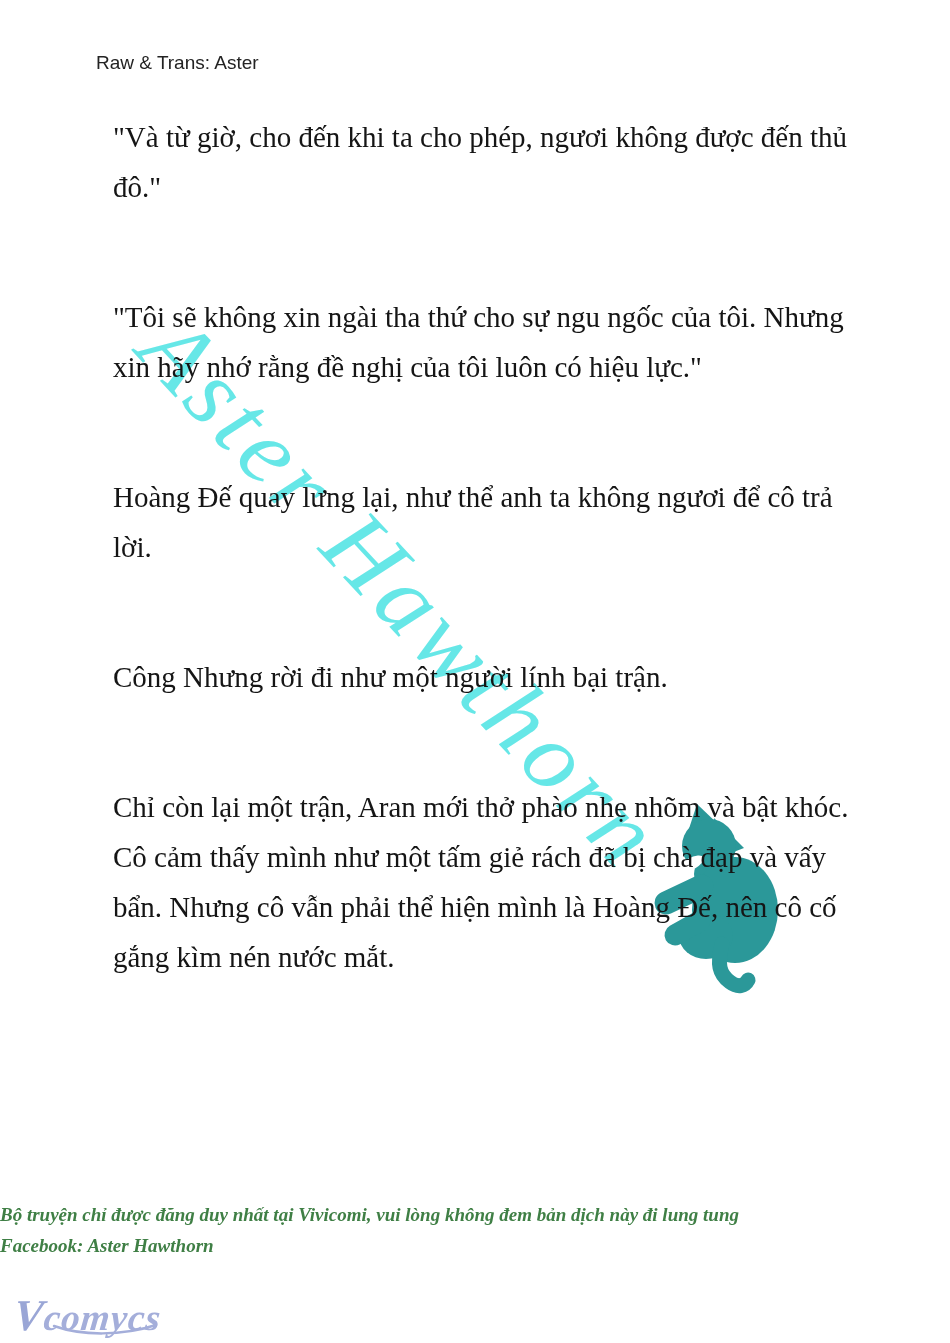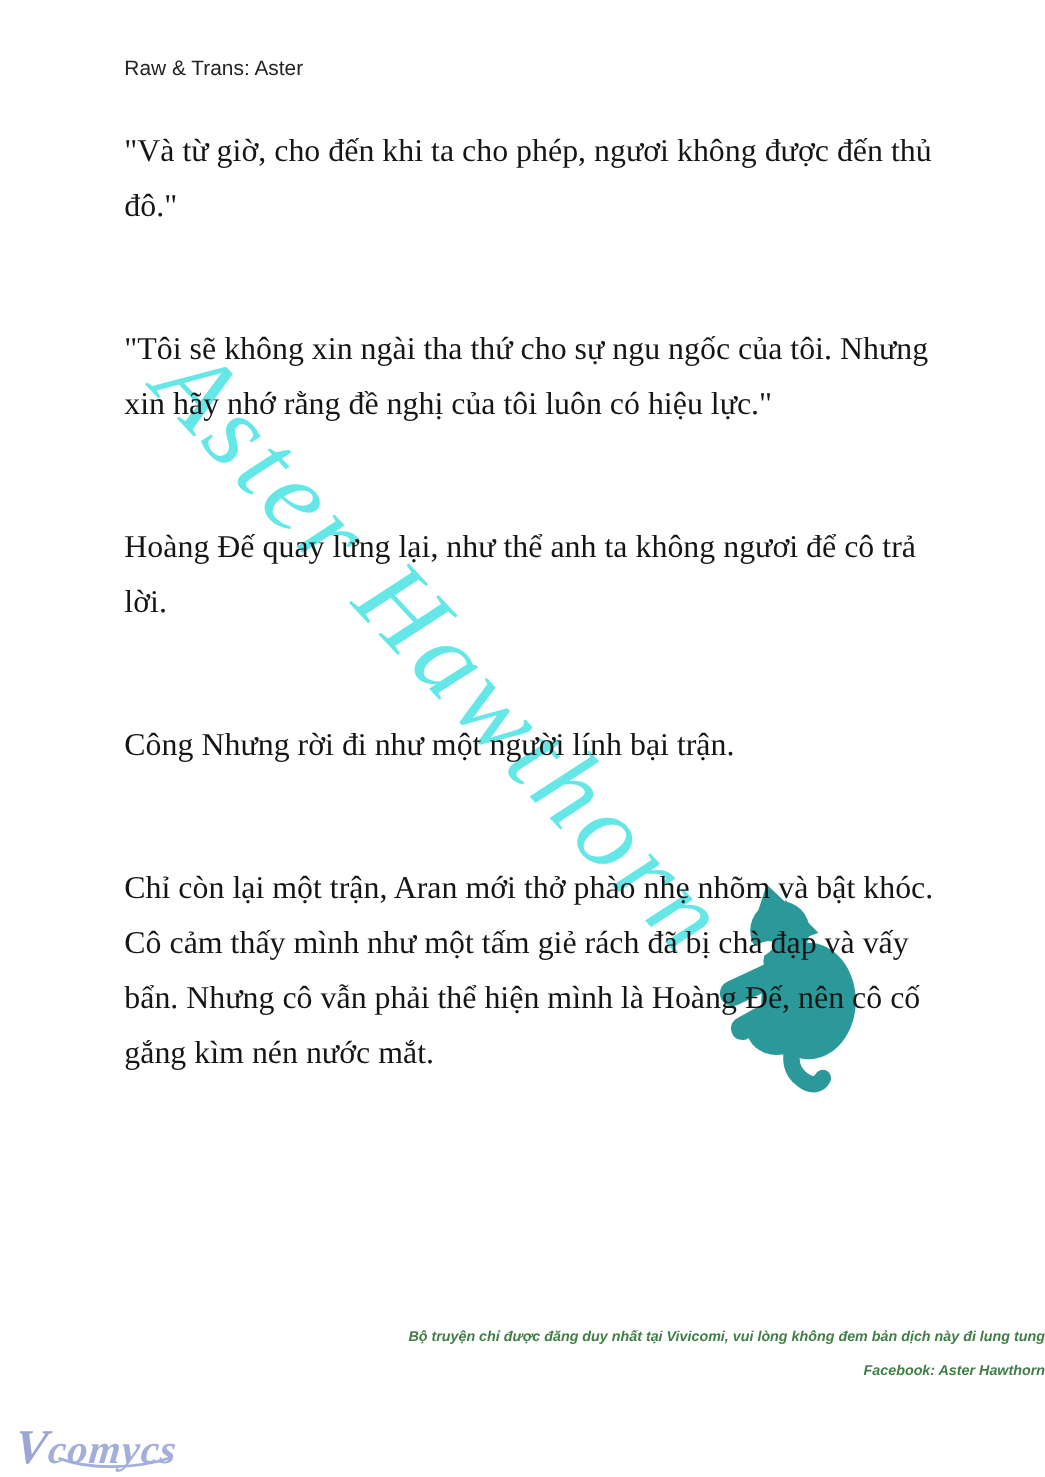--- a/index.html
+++ b/index.html
@@ -11,21 +11,21 @@
     position: relative;
     width: 950px;
     height: 1343px;
     margin: 0 auto;
     background: #ffffff;
     overflow: hidden;
     font-family: "Liberation Serif", serif;
   }
   .credit {
     position: absolute;
-    left: 113px;
+    left: 96px;
     top: 52px;
     font-family: "Liberation Sans", sans-serif;
     font-size: 19px;
     color: #232323;
     z-index: 3;
   }
   .watermark {
     position: absolute;
     left: 402px;
     top: 592px;
@@ -60,25 +60,25 @@
   }
   .body-text p {
     margin: 0 0 80px 0;
     padding: 0;
   }
   .footer {
     position: absolute;
     left: 0;
     right: 0;
     top: 1199px;
-    text-align: right;
-    font-family: Liberation Sans, sans-serif;
+    text-align: left;
+    font-family: Liberation Serif, serif;
     font-weight: bold;
     font-style: italic;
-    font-size: 13px;
+    font-size: 19px;
     line-height: 31px;
     color: #3f7f45;
     z-index: 2;
   }
   .logo {
     position: absolute;
     left: 14px;
     top: 1290px;
     z-index: 2;
     font-family: "Liberation Serif", serif;

